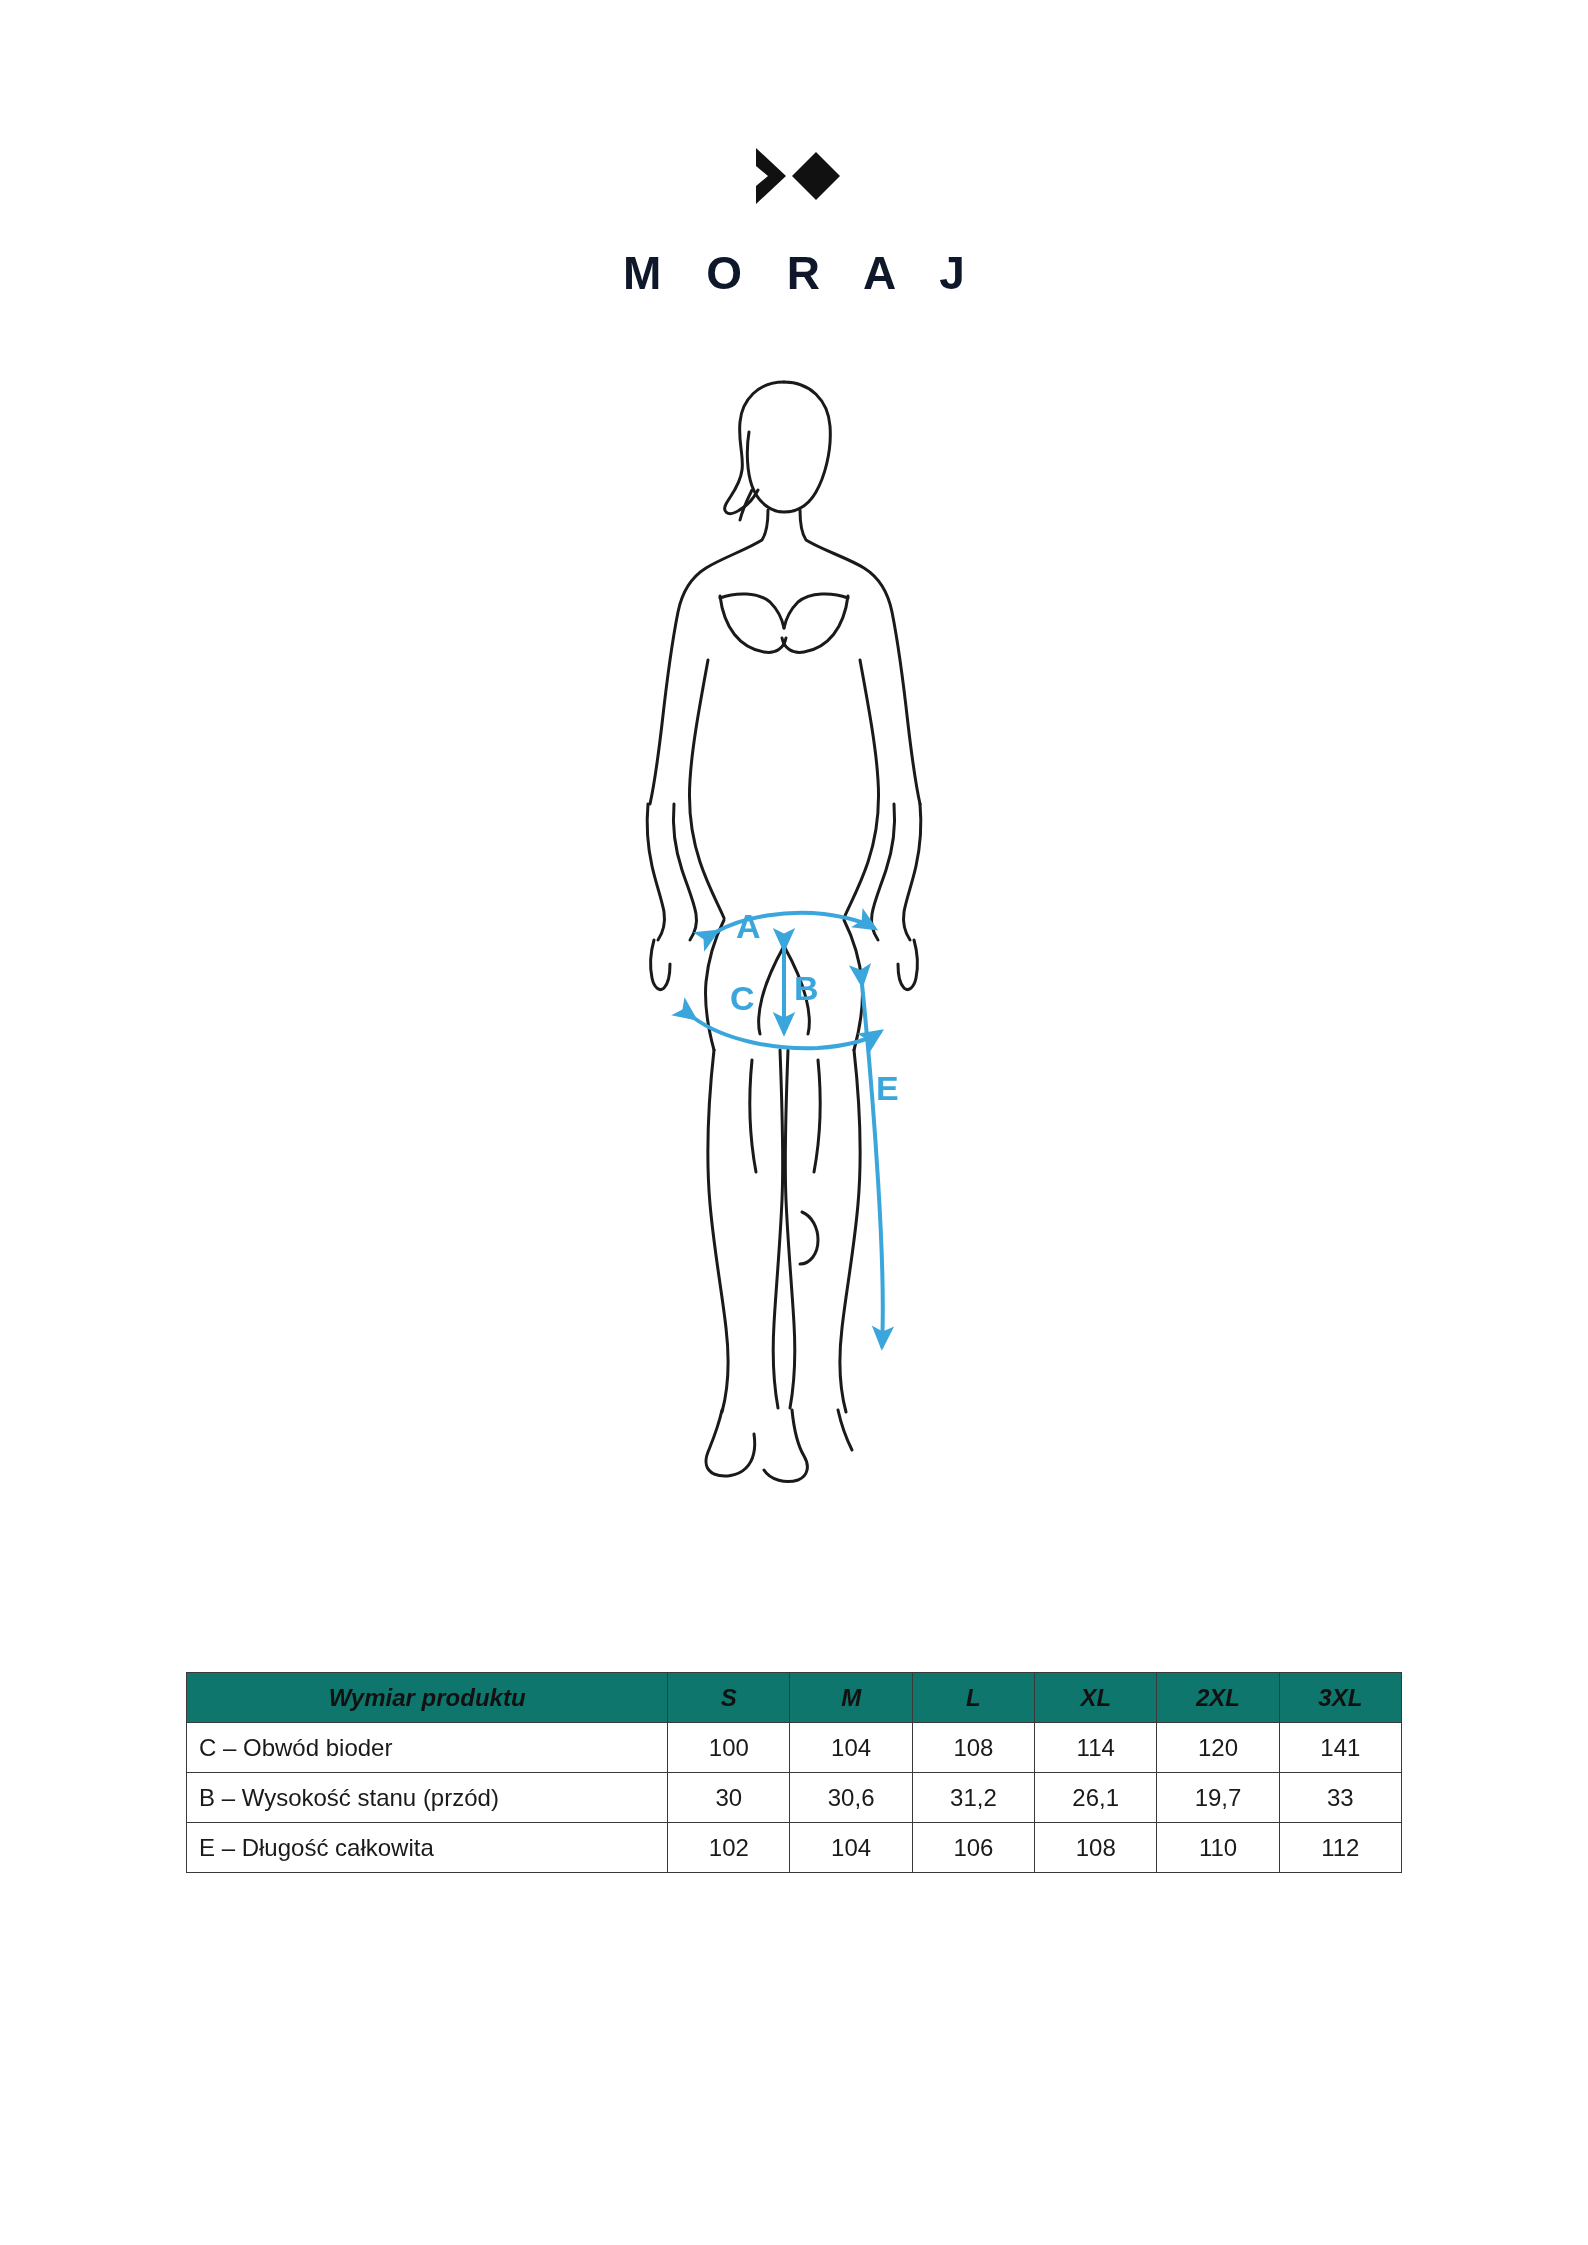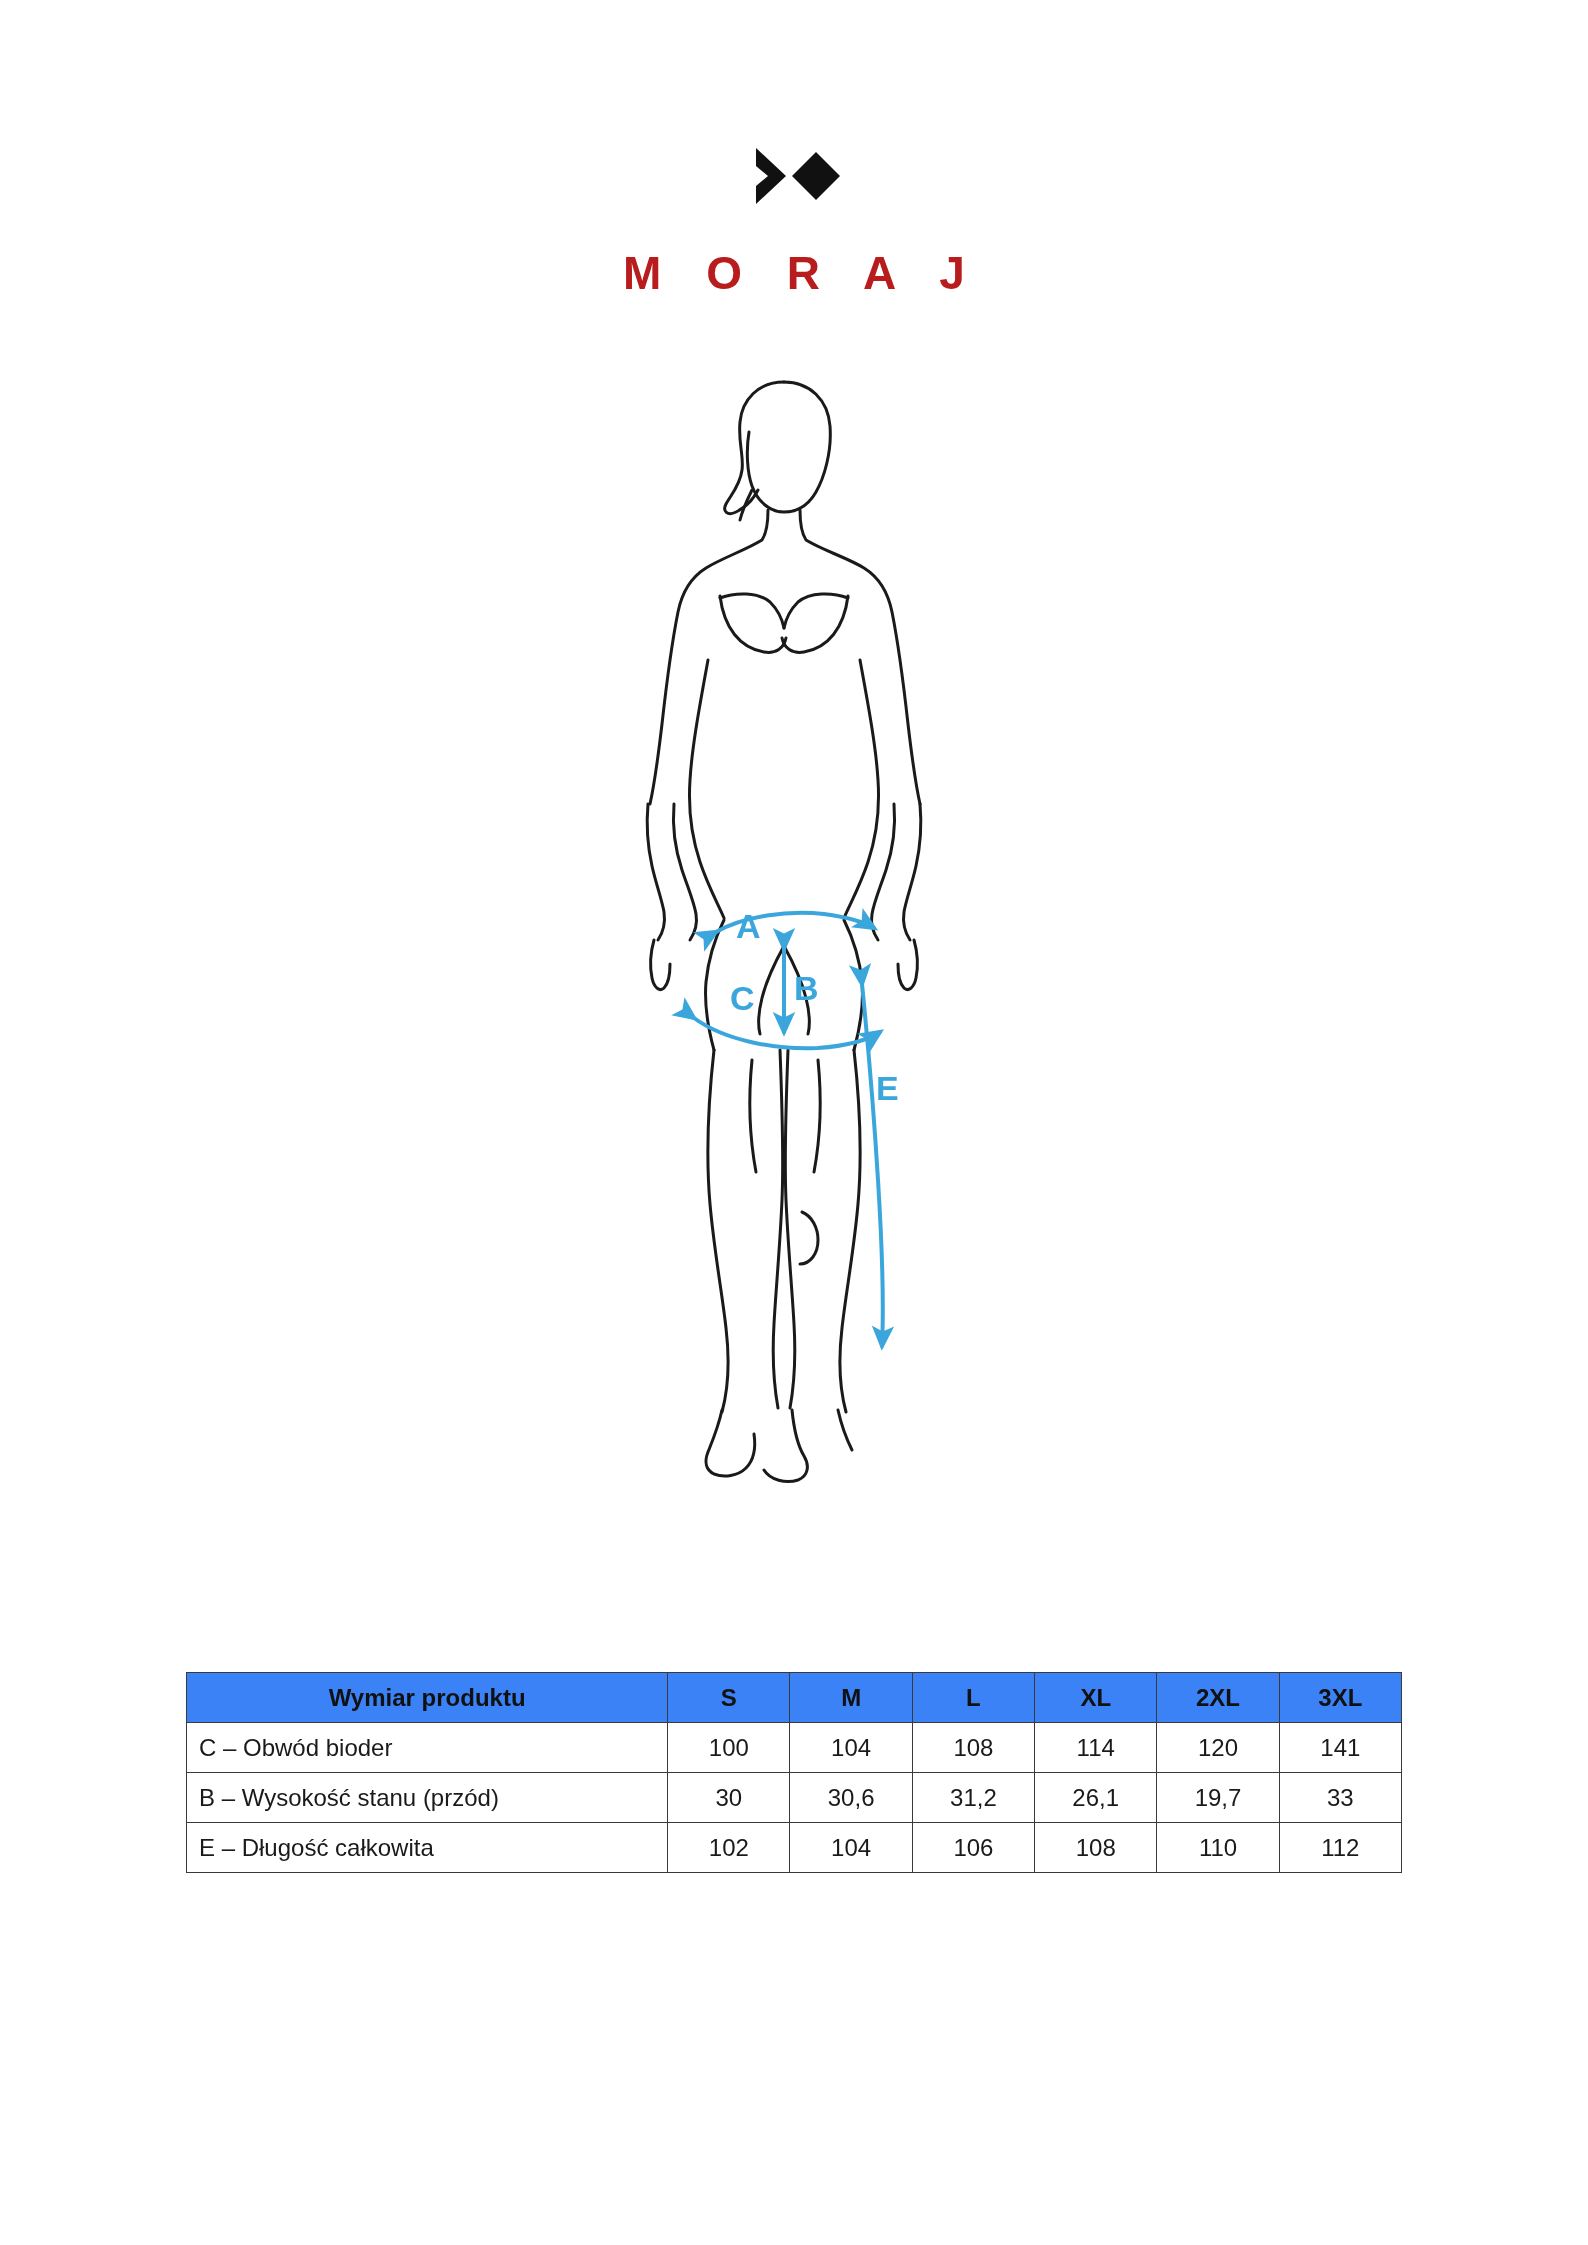--- a/index.html
+++ b/index.html
@@ -28,21 +28,21 @@
   .brand-mark {
     width: 120px;
     height: 72px;
     display: block;
   }
   .brand-name {
     margin-top: 34px;
     font-size: 46px;
     letter-spacing: 16px;
     font-weight: 700;
-    color: #b91c1c;
+    color: #0f172a;
     text-indent: 16px;
     font-family: "Liberation Sans", sans-serif;
   }
 
   
   .figure-wrap {
     width: 100%;
     display: flex;
     justify-content: center;
     margin-top: 60px;
@@ -65,24 +65,25 @@
     width: 100%;
     font-size: 24px;
   }
   table.size-table th,
   table.size-table td {
     border: 1px solid #3a3a3a;
     height: 50px;
     padding: 0 10px;
   }
   table.size-table thead th {
-    background: #3b82f6;
+    background: #0f766e;
     font-weight: 700;
     color: #111;
     text-align: center;
+    font-style: italic;
   }
   table.size-table thead th.head-label {
     text-align: center;
   }
   table.size-table tbody td.row-label {
     text-align: left;
     padding-left: 12px;
     white-space: nowrap;
   }
   table.size-table tbody td.val {

